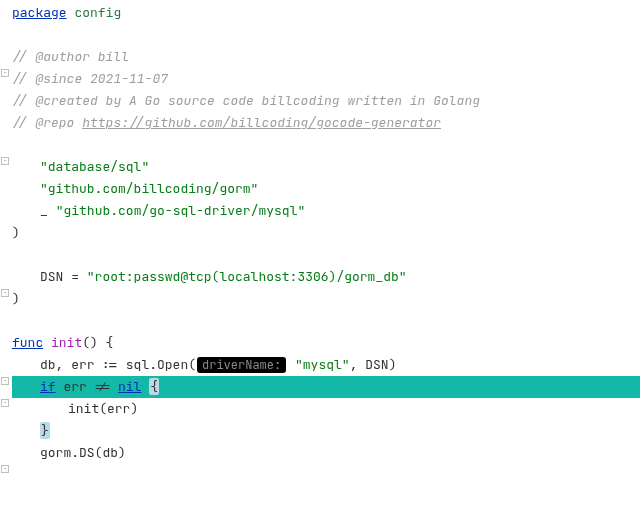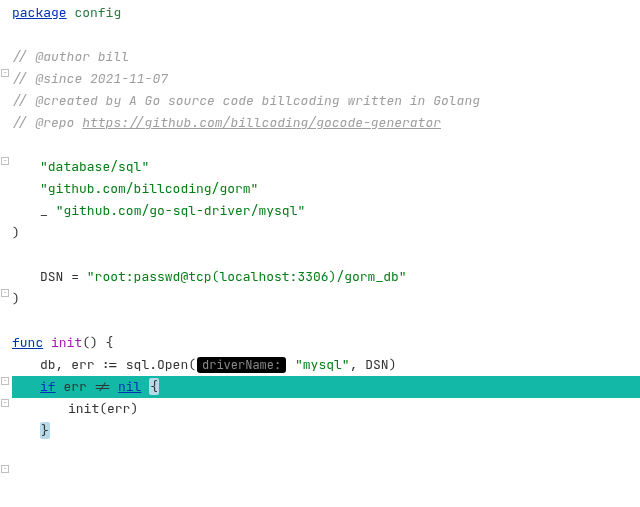--- a/index.html
+++ b/index.html
@@ -98,15 +98,16 @@
     <div class="line"><span>)</span></div>
     <div class="blank"></div>
     <div class="line indent1"><span>DSN</span><span> = </span><span class="string">"root:passwd@tcp(localhost:3306)/gorm_db"</span></div>
     <div class="line"><span>)</span></div>
     <div class="blank"></div>
     <div class="line"><span class="kw">func</span> <span class="func-name">init</span><span>() {</span></div>
     <div class="line indent1"><span>db, err := sql.Open(</span><span class="param-hint">driverName:</span><span class="string"> "mysql"</span><span>, DSN)</span></div>
     <div class="line indent1 hl"><span class="kw">if</span><span> err != </span><span class="kw">nil</span><span> </span><span class="brace-hl">{</span></div>
     <div class="line indent2"><span>init</span><span>(err)</span></div>
     <div class="line indent1"><span class="brace-hl">}</span></div>
+    <div class="line indent1"><span>gorm.DS(db)</span></div>
 
   </div>
 </div>
 
 </body></html>

